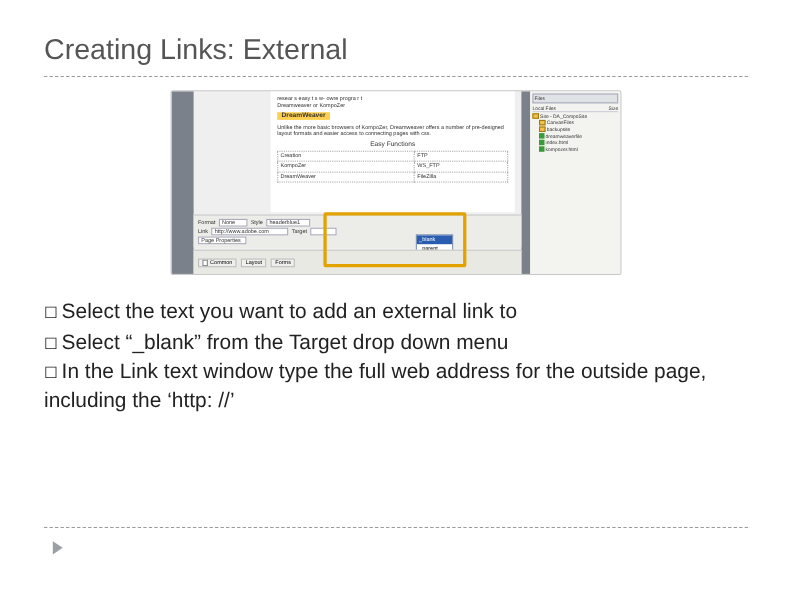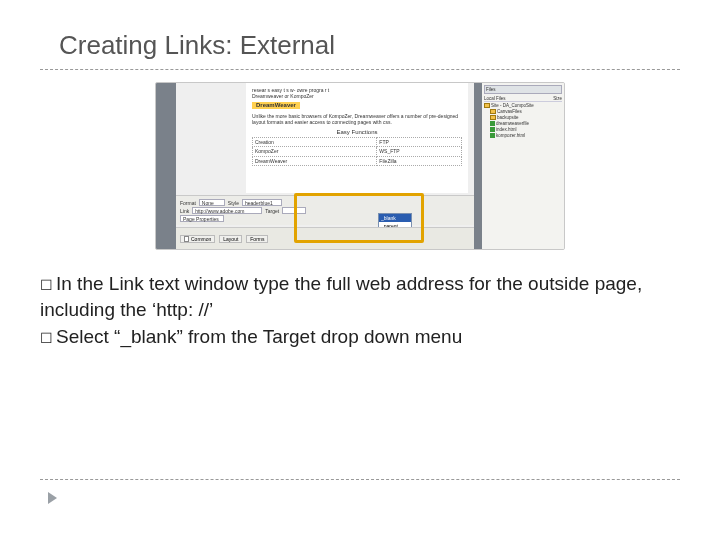--- a/index.html
+++ b/index.html
@@ -9,21 +9,20 @@
     background: #fff;
     font-family: Arial, Helvetica, sans-serif;
     position: relative;
     padding: 30px 40px 20px 40px;
   }
   .title {
     font-size: 26px;
     color: #555;
     font-weight: 400;
     margin-bottom: 8px;
-    margin-left: 19px;
   }
   .dashed-top { border-top: 1px dashed #999; }
   .figure-zone {
     height: 190px;
     position: relative;
     display: flex;
     justify-content: center;
     padding: 12px 0 10px 0;
   }
   .fig-inner {
@@ -226,18 +225,19 @@
       <span class="chip">
           <span>Forms</span>
         </span>
     </div>
 
     <div class="highlight-box"></div>
   </div>
 </div>
 
 <div class="body-text">
+  <p><span class="check">☐</span><span>Select the text you want to add an external link to</span></p>
+  <p><span class="check">☐</span><span>Select “_blank” from the Target drop down menu</span></p>
   <p><span class="check">☐</span><span>In the Link text window type the full web address for the outside page, including the ‘http: //’</span></p>
-  <p><span class="check">☐</span><span>Select “_blank” from the Target drop down menu</span></p>
 </div>
 
 <div class="footer-dash"></div>
 <div class="corner-arrow"></div>
 
 </body></html>

